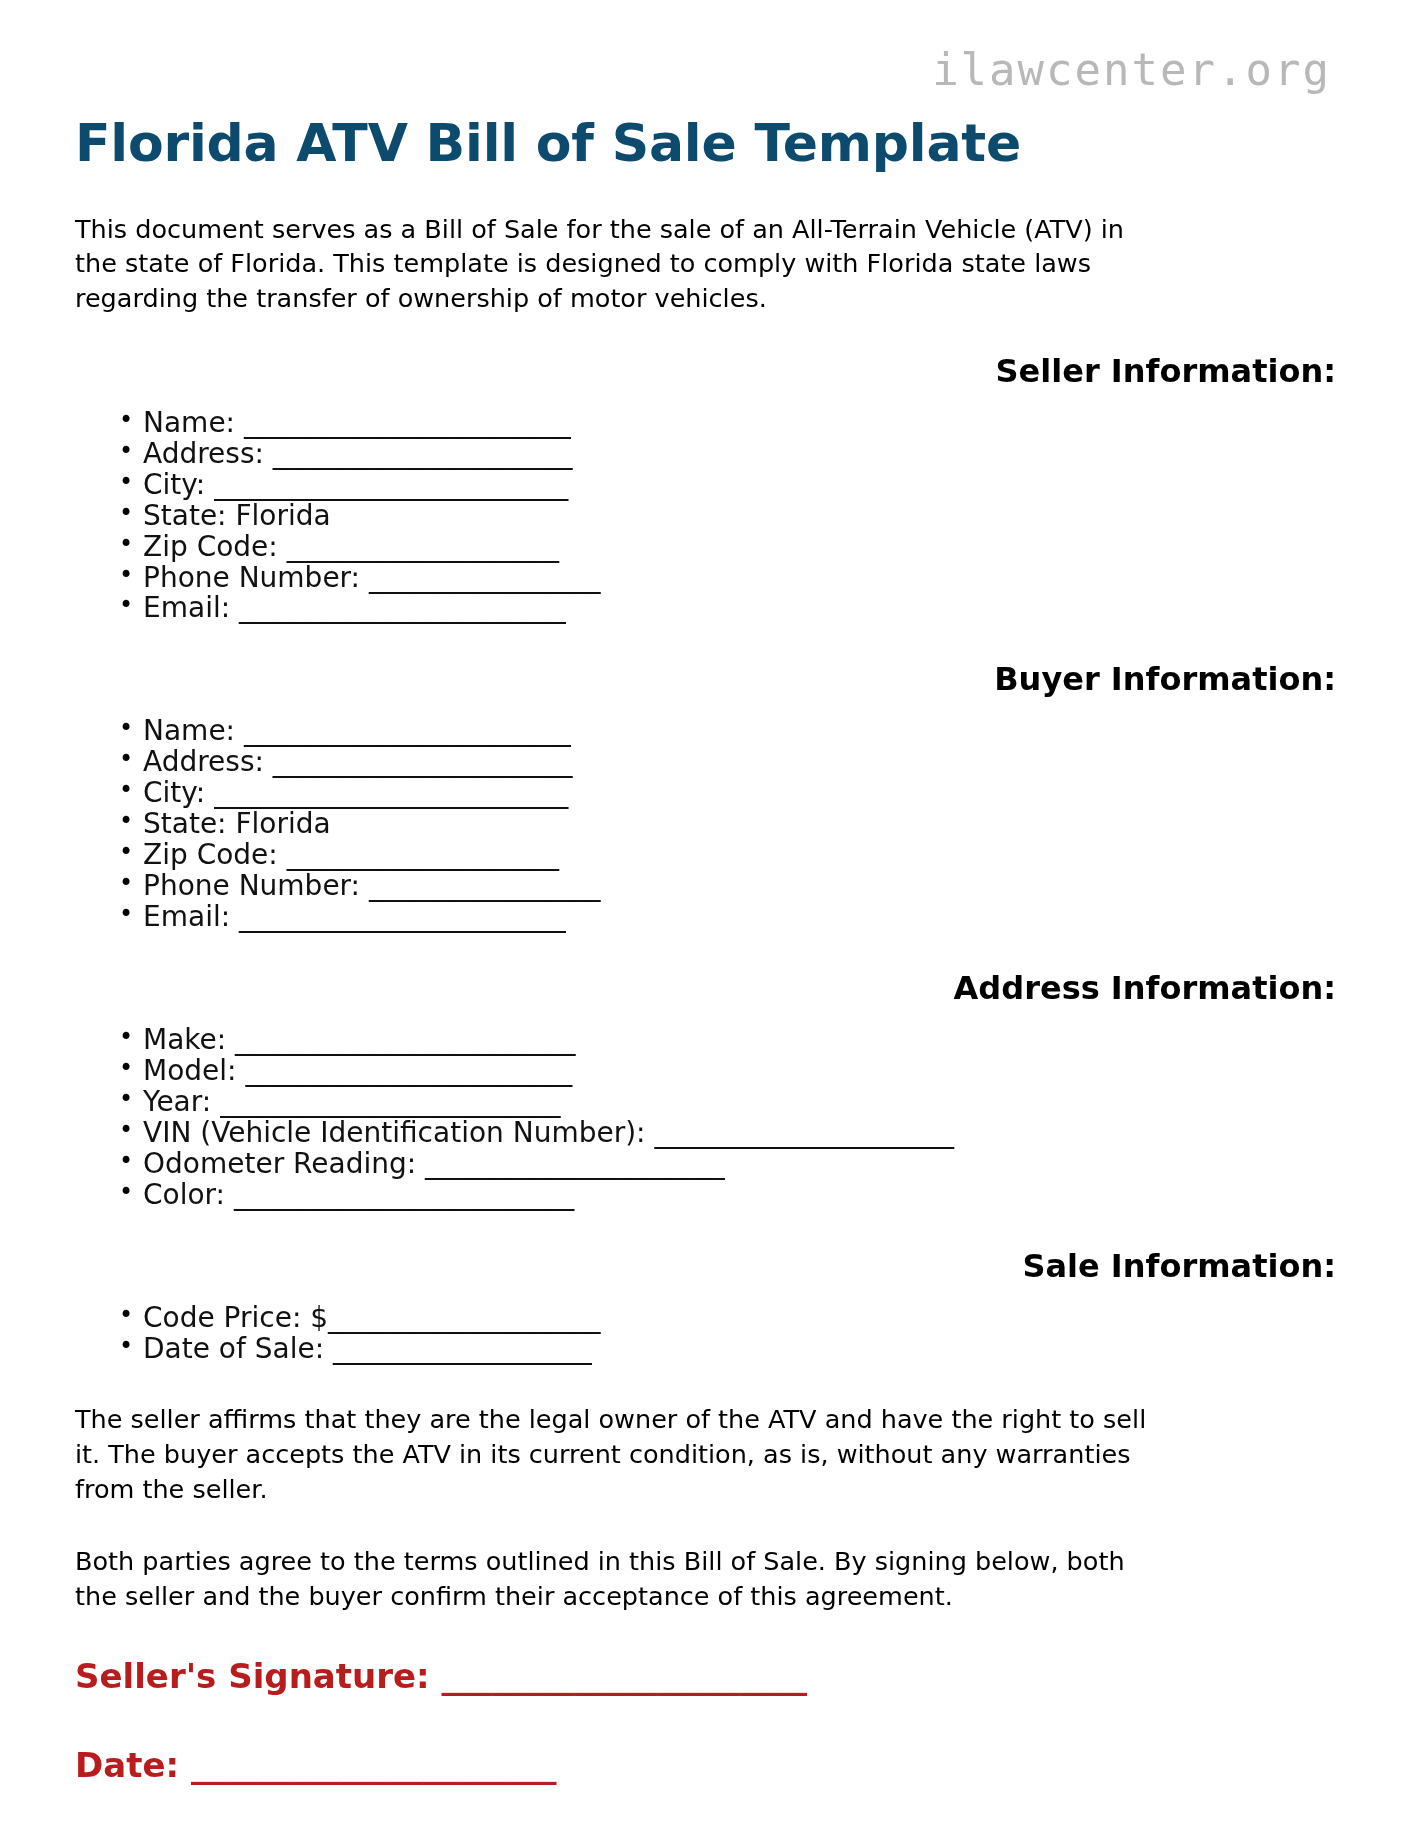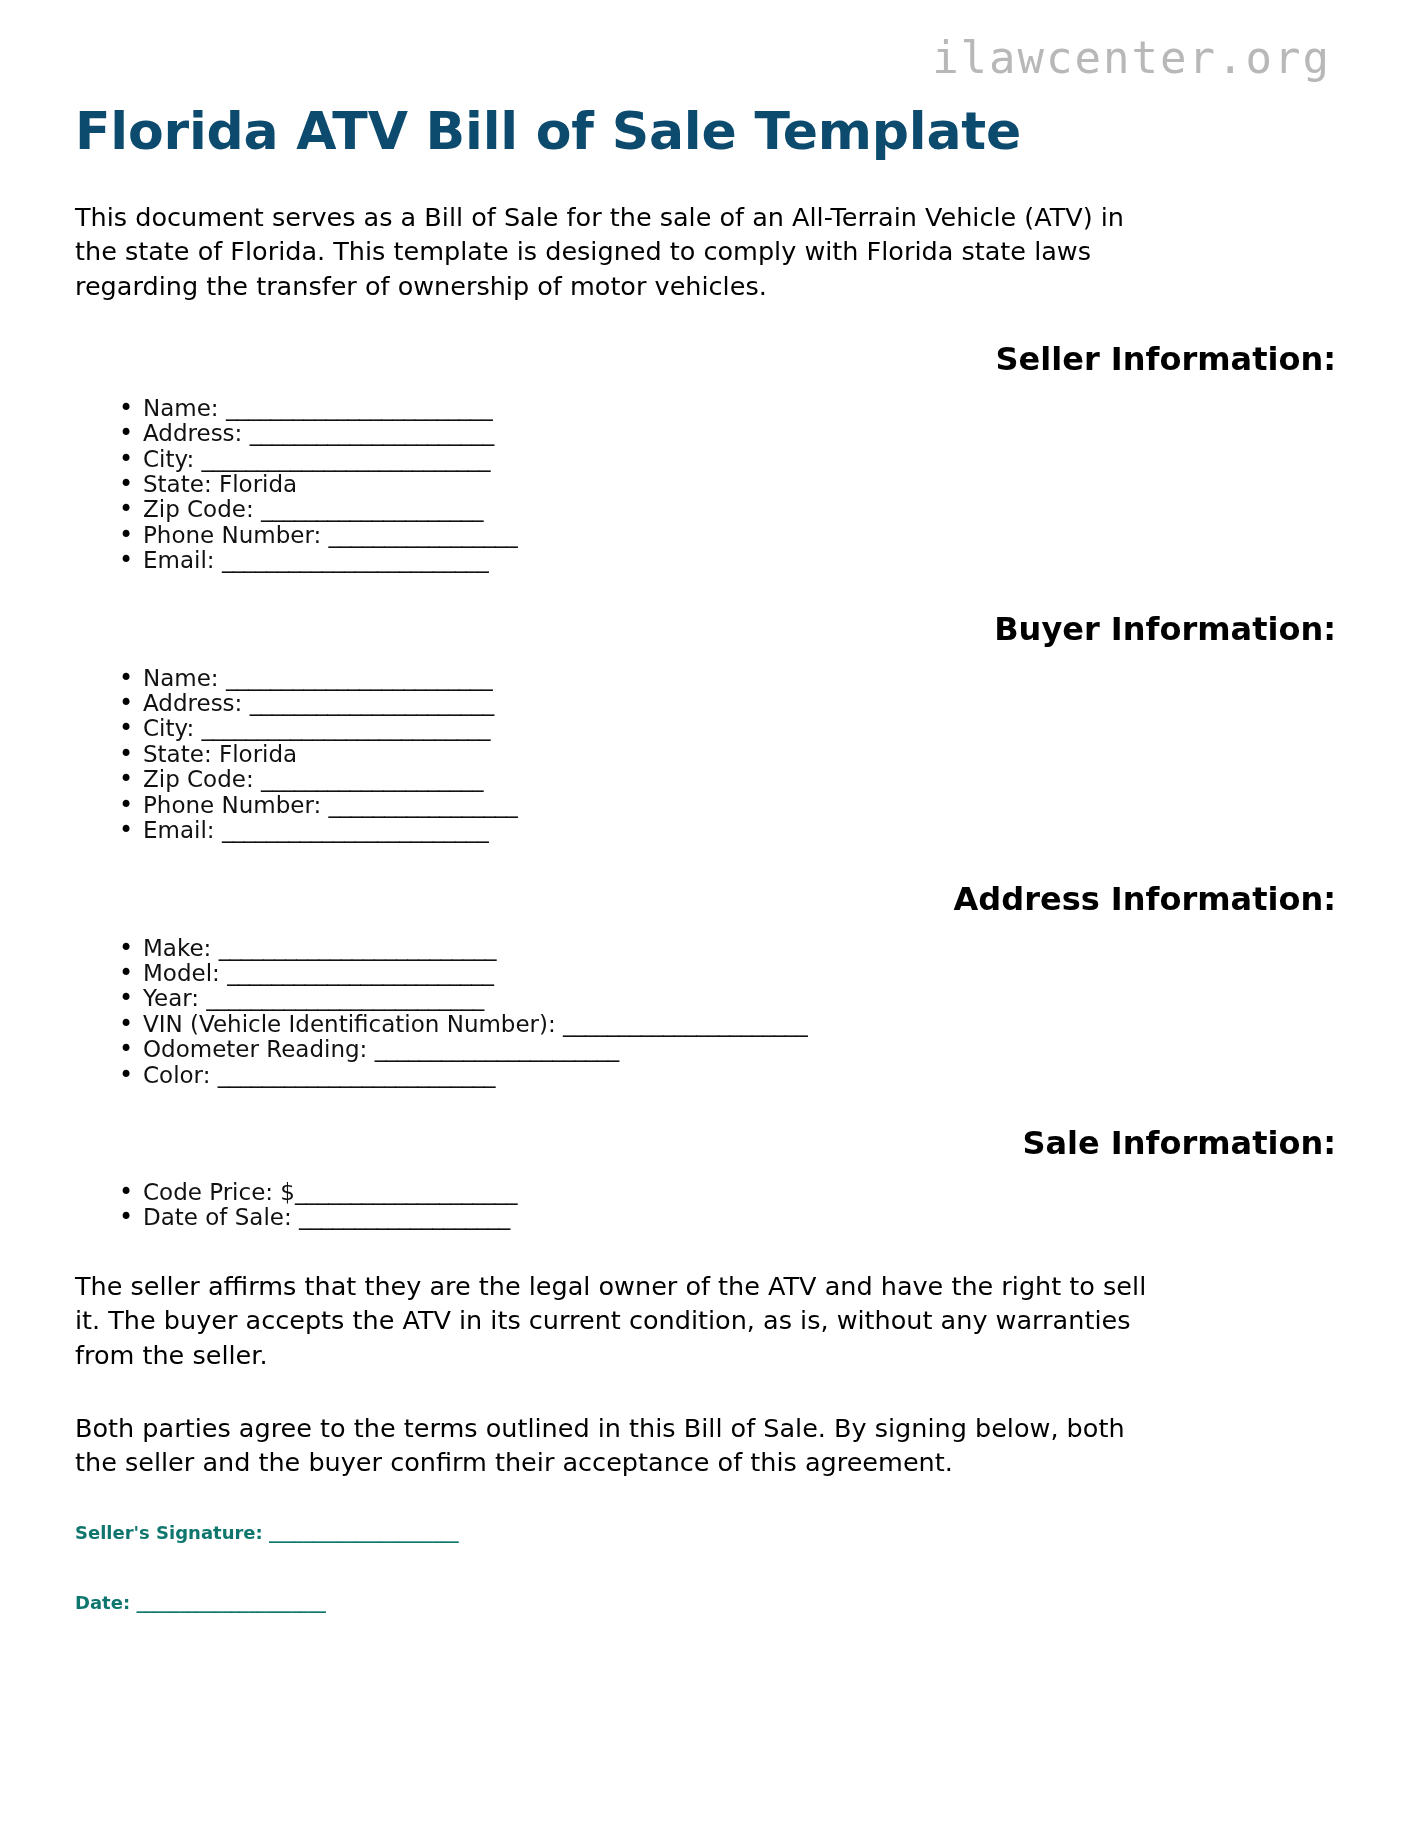--- a/index.html
+++ b/index.html
@@ -22,21 +22,21 @@
     box-sizing: border-box;
     padding: 0 75px 0 75px;
   }
   .watermark {
     text-align: right;
     font-family: "DejaVu Sans Mono", monospace;
     font-size: 44px;
     letter-spacing: 2px;
     color: #b8b8b8;
     line-height: 1;
-    padding-top: 36px;
+    padding-top: 48px;
     padding-right: 5px;
     white-space: nowrap;
   }
   h1.doc-title {
     font-family: "DejaVu Sans", sans-serif;
     font-weight: bold;
     font-size: 52px;
     line-height: 1.15;
     margin: 22px 0 0 0;
     letter-spacing: -0.2px;
@@ -56,21 +56,21 @@
     color: #000;
     text-align: right;
   }
   ul.fields {
     list-style: none;
     margin: 18px 0 0 0;
     padding: 0 0 0 44px;
   }
   ul.fields li {
     position: relative;
-    font-size: 23px;
+    font-size: 28px;
     line-height: 1.105;
     color: #111;
     padding-left: 24px;
     white-space: nowrap;
   }
   ul.fields li::before {
     content: "\2022";
     position: absolute;
     left: 0;
     top: -1px;
@@ -78,26 +78,26 @@
     line-height: 1.105;
     color: #000;
   }
   .fill {
     letter-spacing: -0.4px;
   }
   .sig-block {
     margin-top: 42px;
   }
   .sig-line {
-    font-size: 18px;
+    font-size: 34px;
     font-weight: bold;
     line-height: 1.2;
     margin-top: 0;
     white-space: nowrap;
-    color: #0f766e;
+    color: #b91c1c;
   }
   .sig-line + .sig-line {
     margin-top: 48px;
   }
   .sig-line .fill {
     font-weight: bold;
   }
 </style>
 </head>
 <body>

